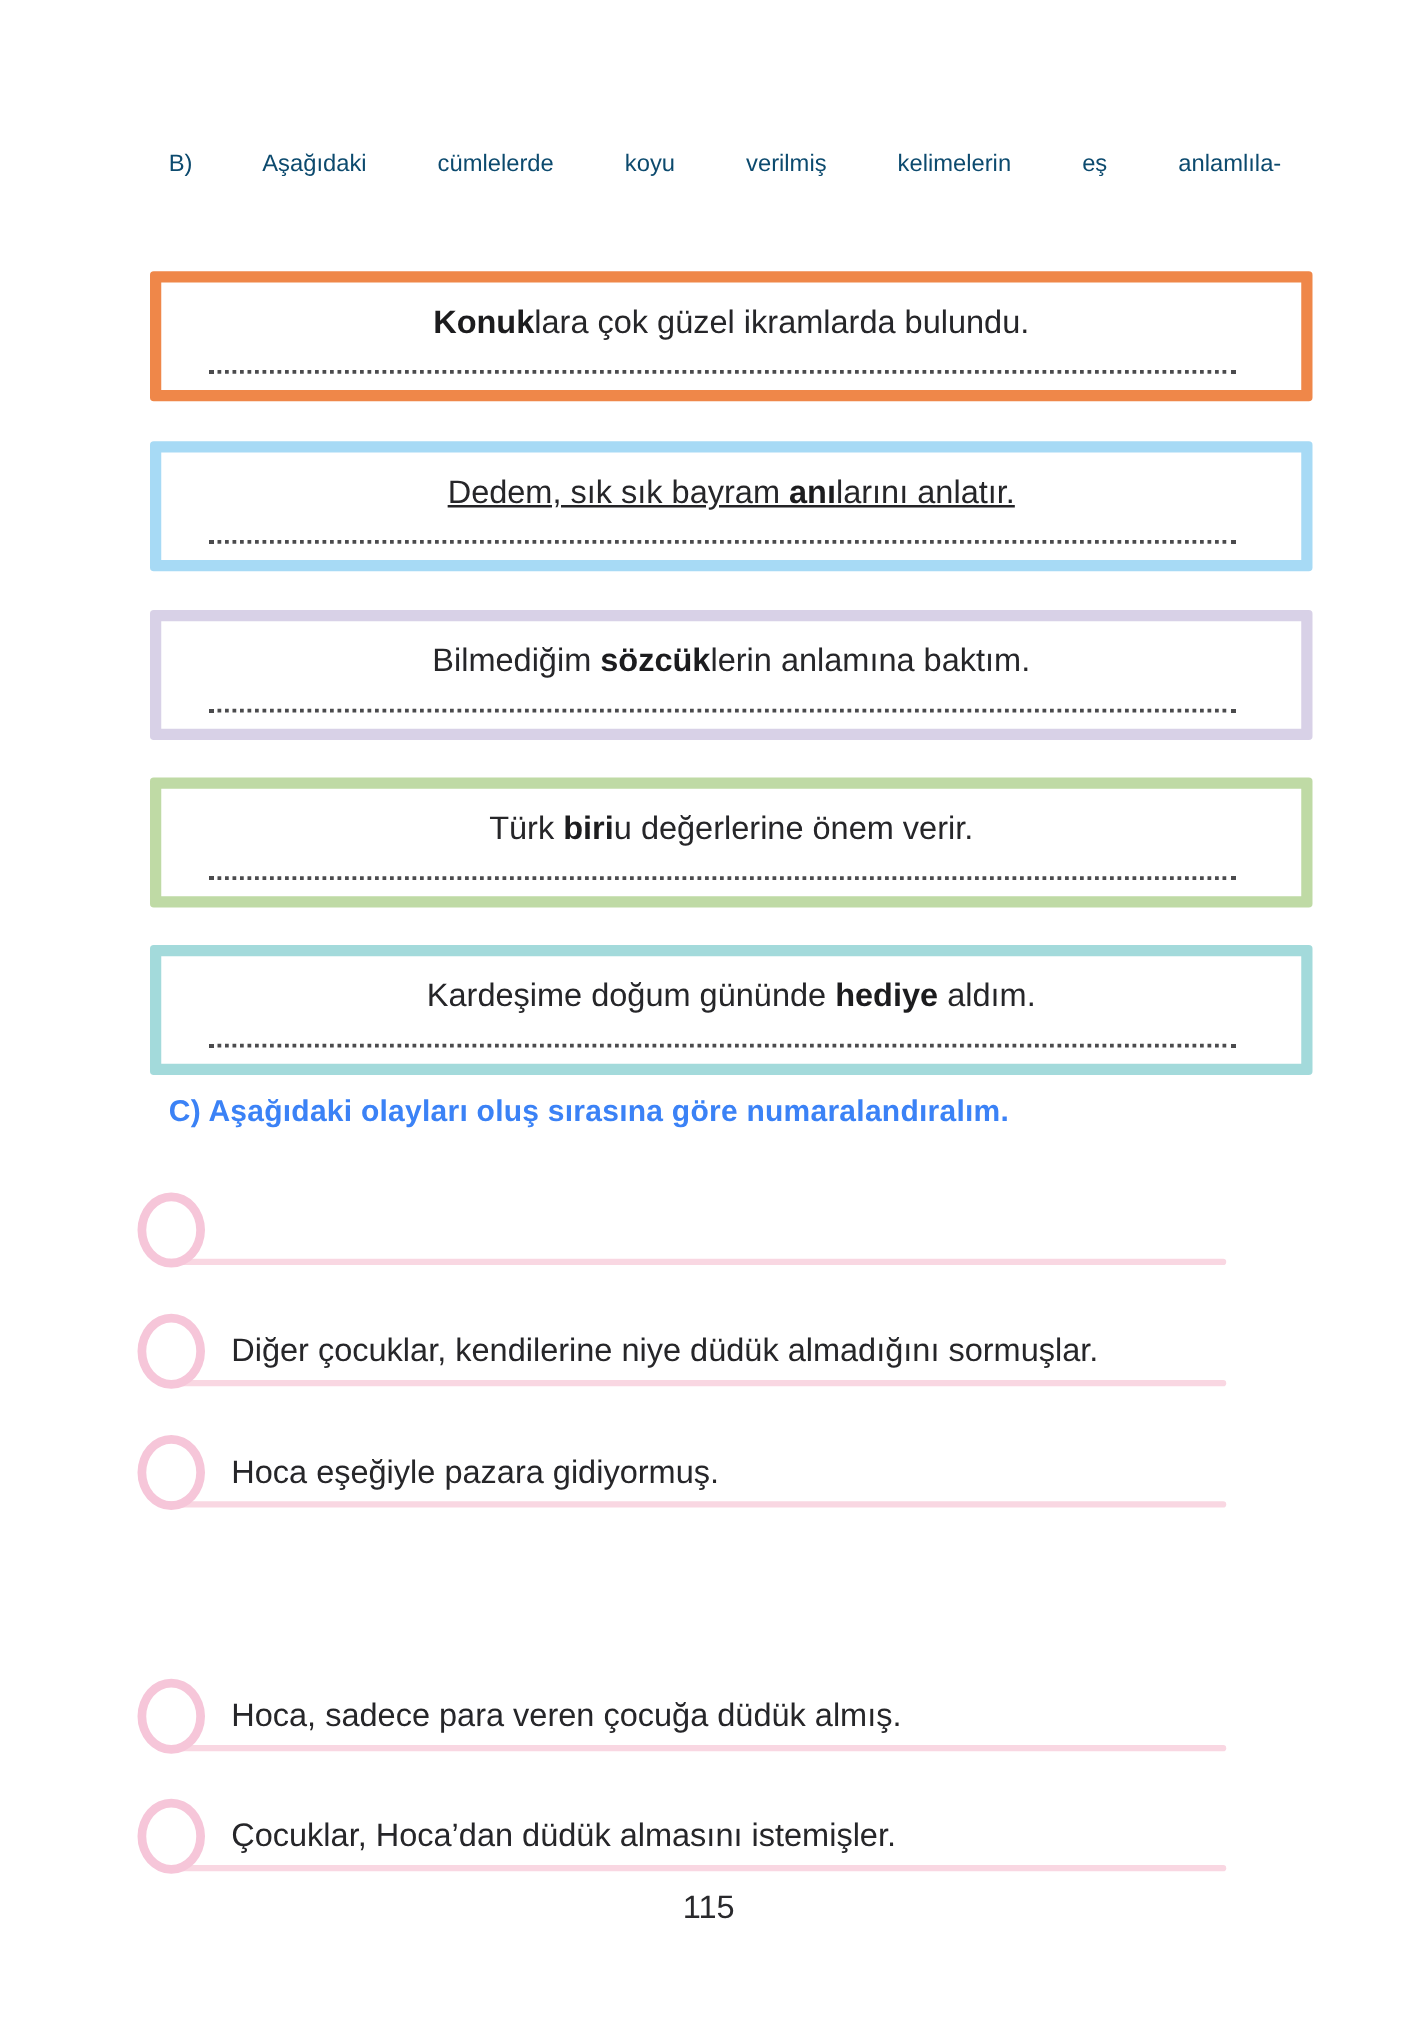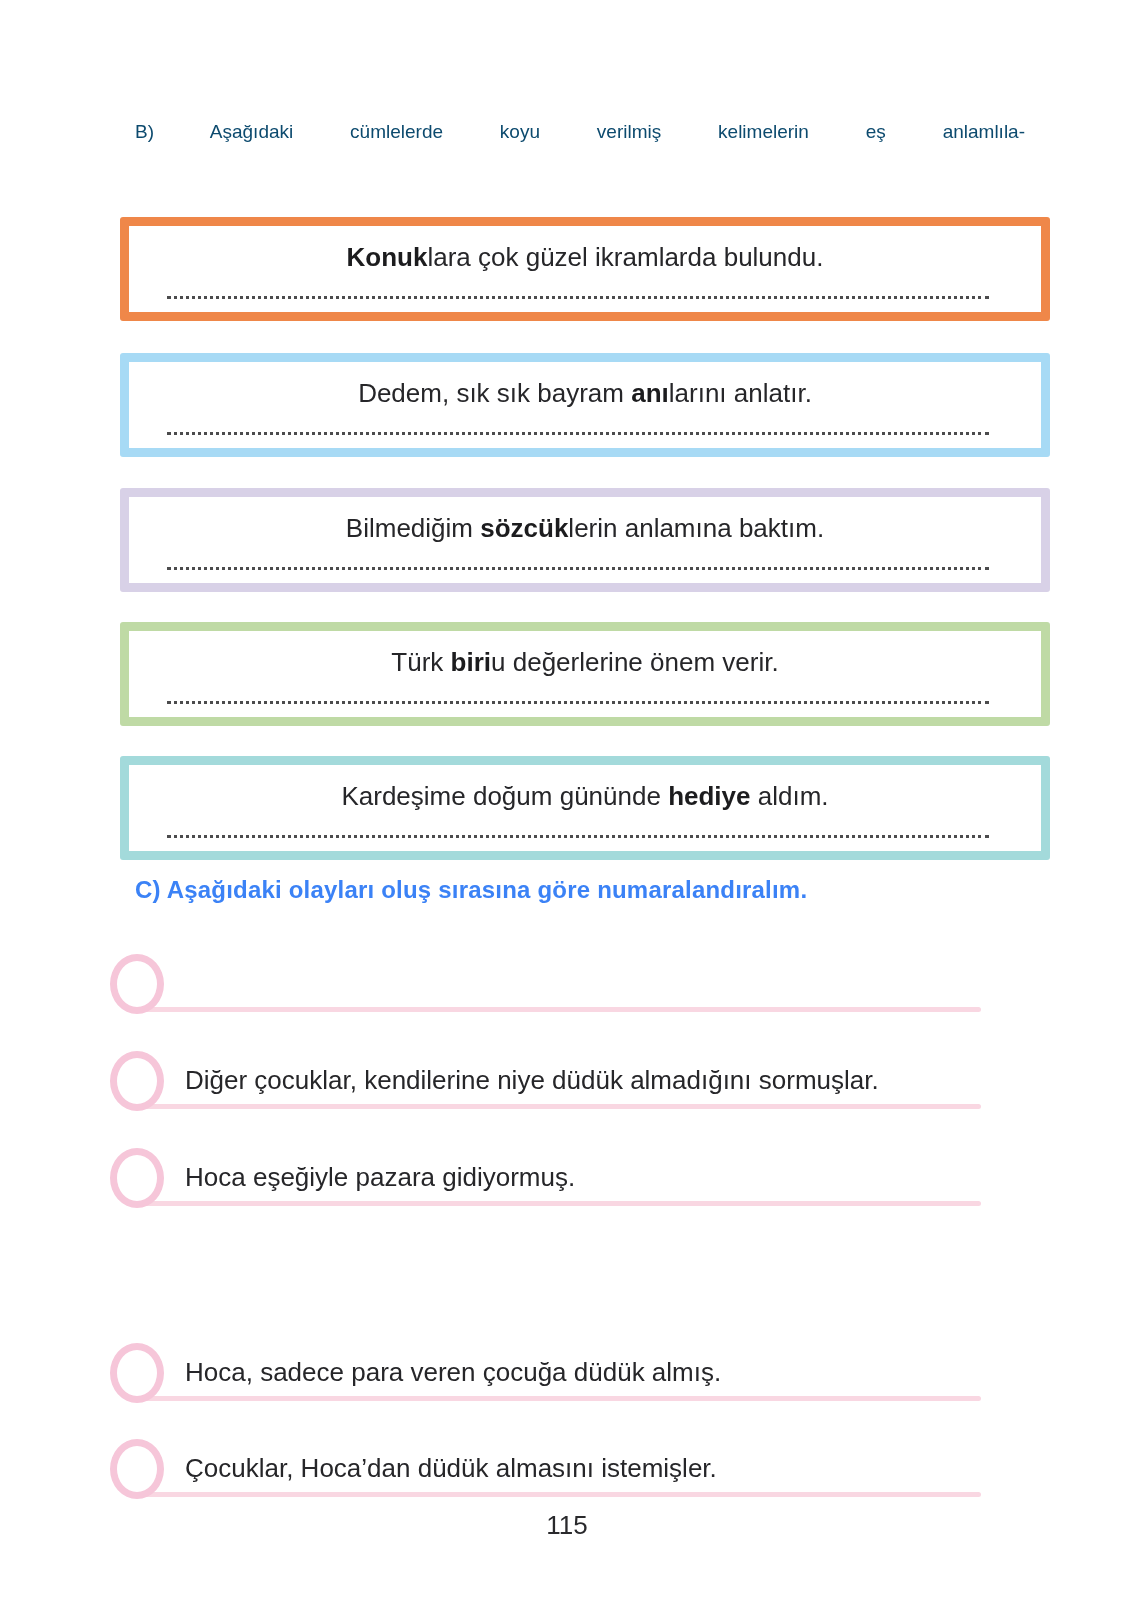--- a/index.html
+++ b/index.html
@@ -68,21 +68,21 @@
 
   <div class="heading-b">
     <span class="b-line1">B) Aşağıdaki cümlelerde koyu verilmiş kelimelerin eş anlamlıla-</span>
   </div>
 
   <div class="sbox" style="top: 217px; border-color: rgb(239, 135, 73);">
     <div class="sentence"><span></span><b>Konuk</b><span>lara çok güzel ikramlarda bulundu.</span></div>
     <div class="dots"></div>
   </div>
 
-  <div class="sbox" style="top: 353px; border-color: rgb(167, 218, 245);">
+  <div class="sbox" style="top: 353px; border-color: rgb(167, 218, 245); text-decoration: underline;">
     <div class="sentence"><span>Dedem, sık sık bayram </span><b>anı</b><span>larını anlatır.</span></div>
     <div class="dots"></div>
   </div>
 
   <div class="sbox" style="top: 488px; border-color: rgb(216, 209, 231);">
     <div class="sentence"><span>Bilmediğim </span><b>sözcük</b><span>lerin anlamına baktım.</span></div>
     <div class="dots"></div>
   </div>
 
   <div class="sbox" style="top: 622px; border-color: rgb(191, 218, 165);">

